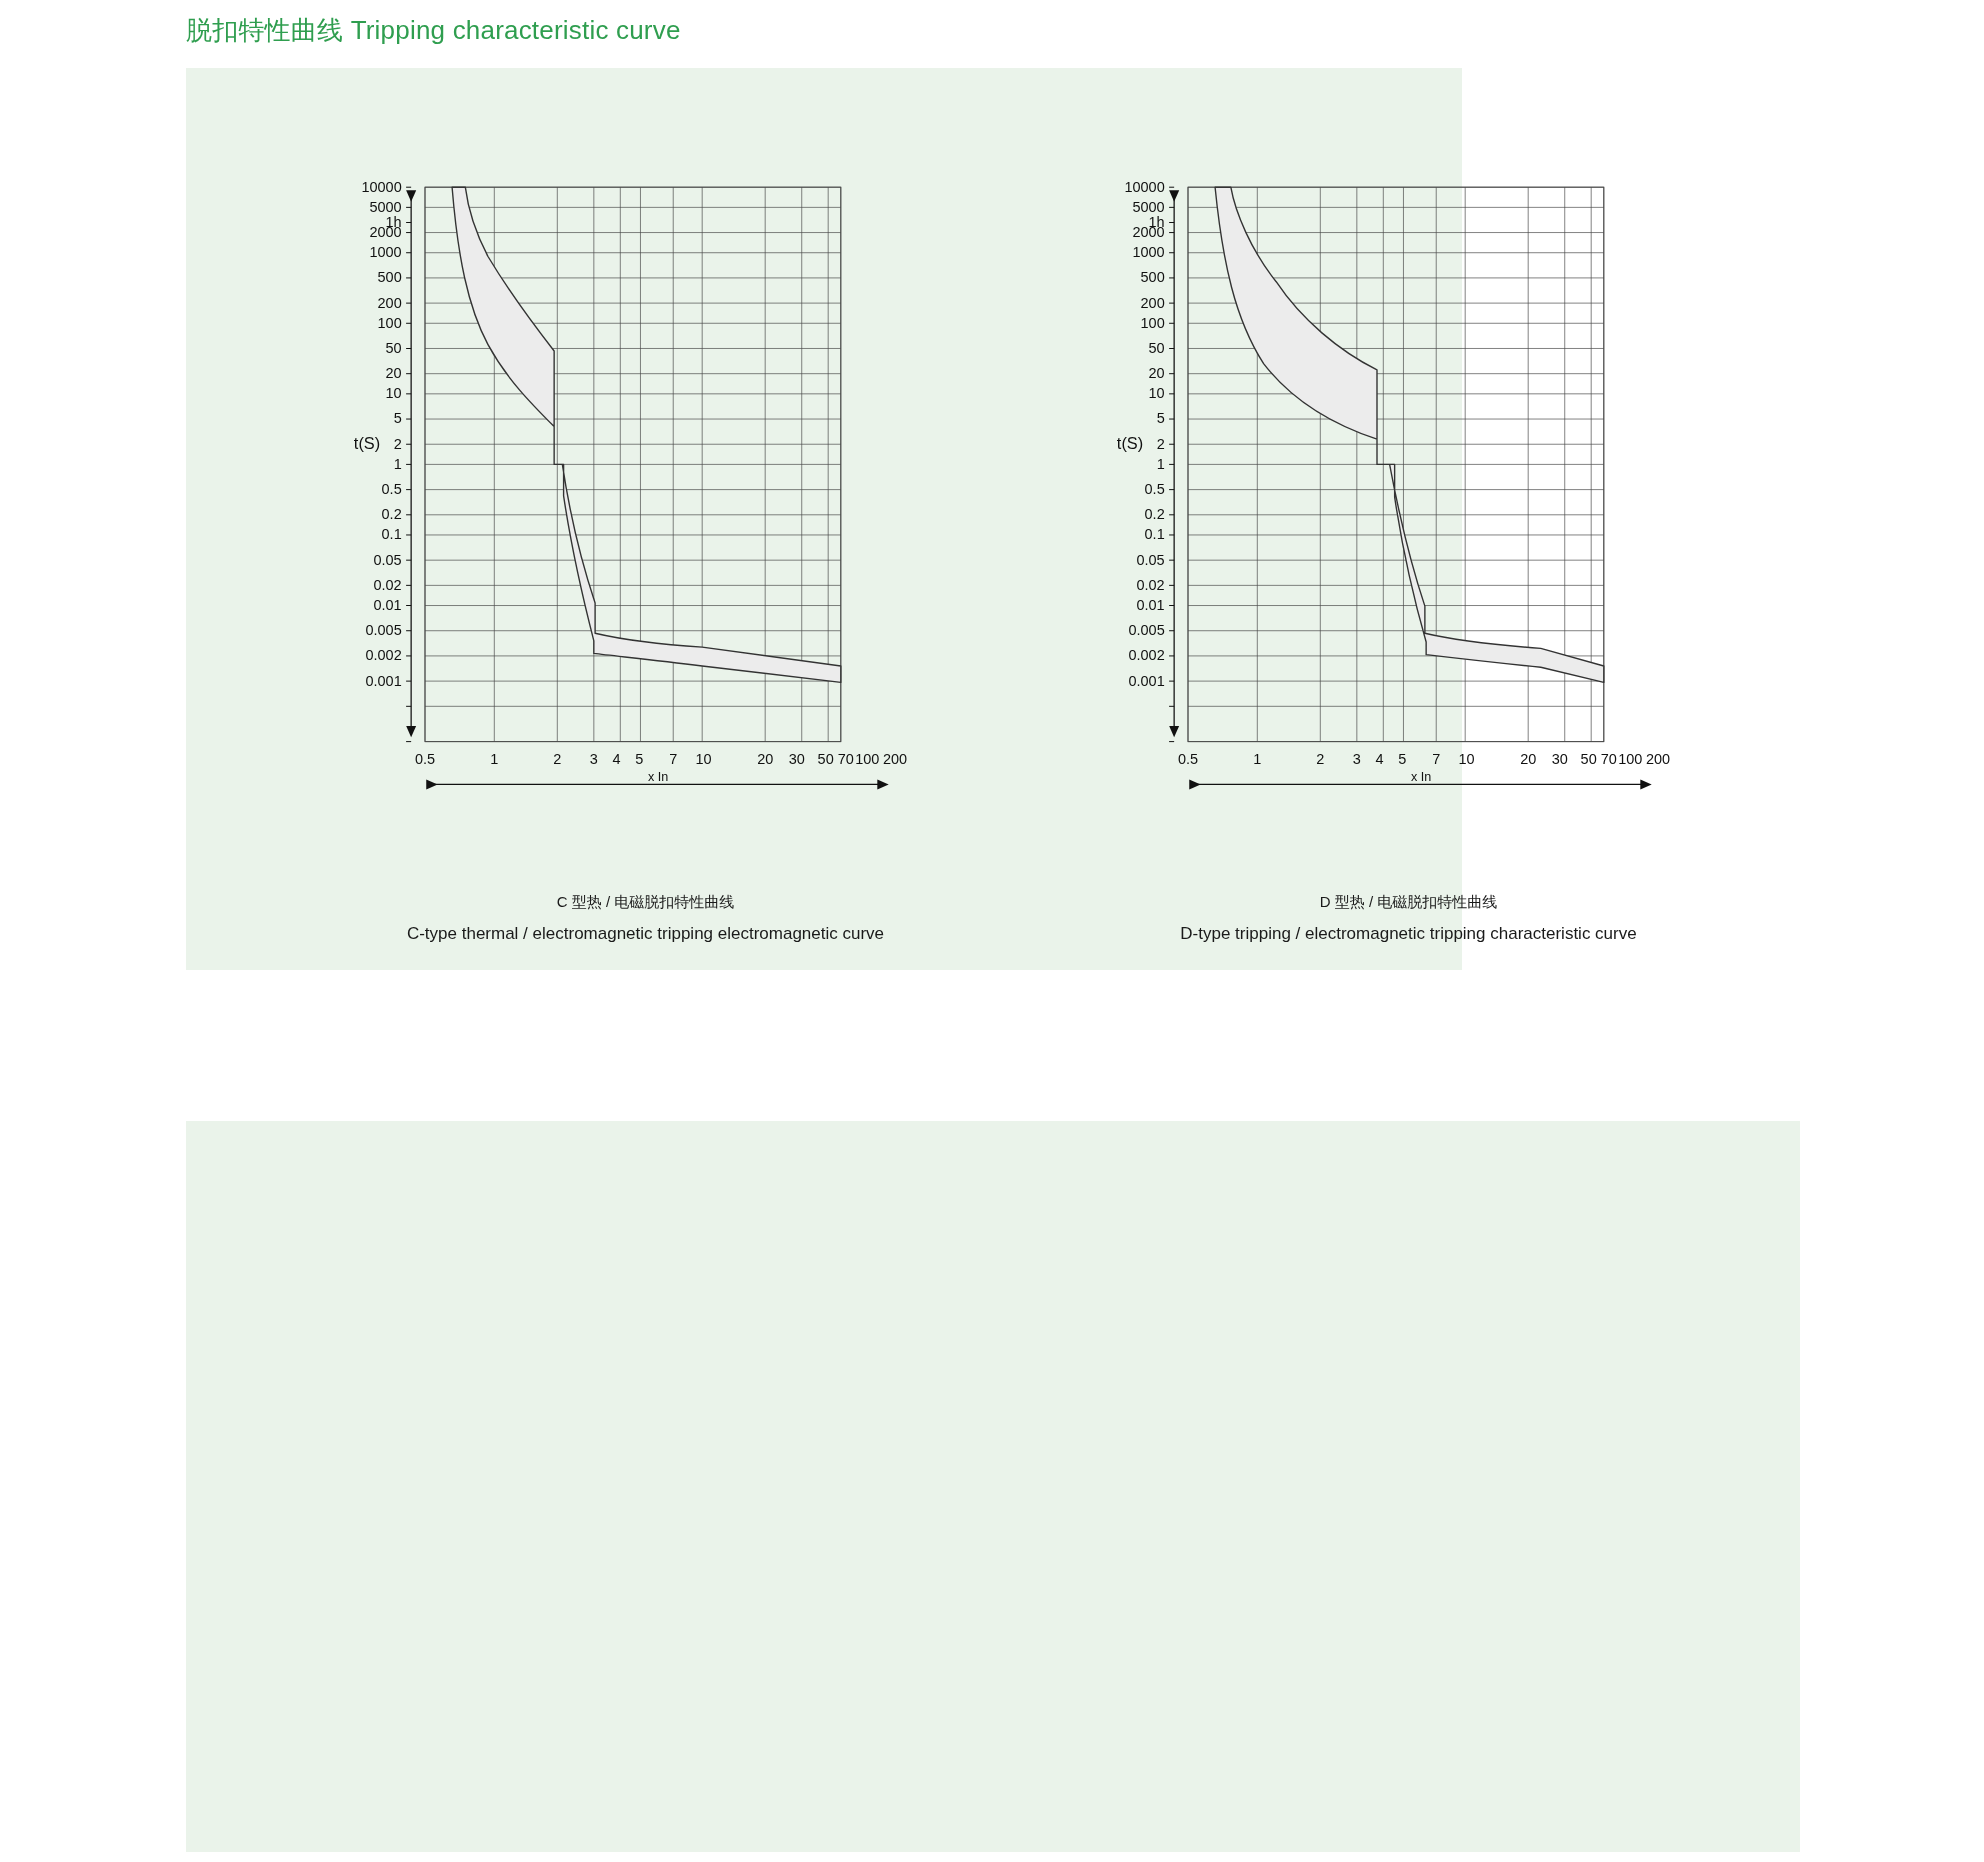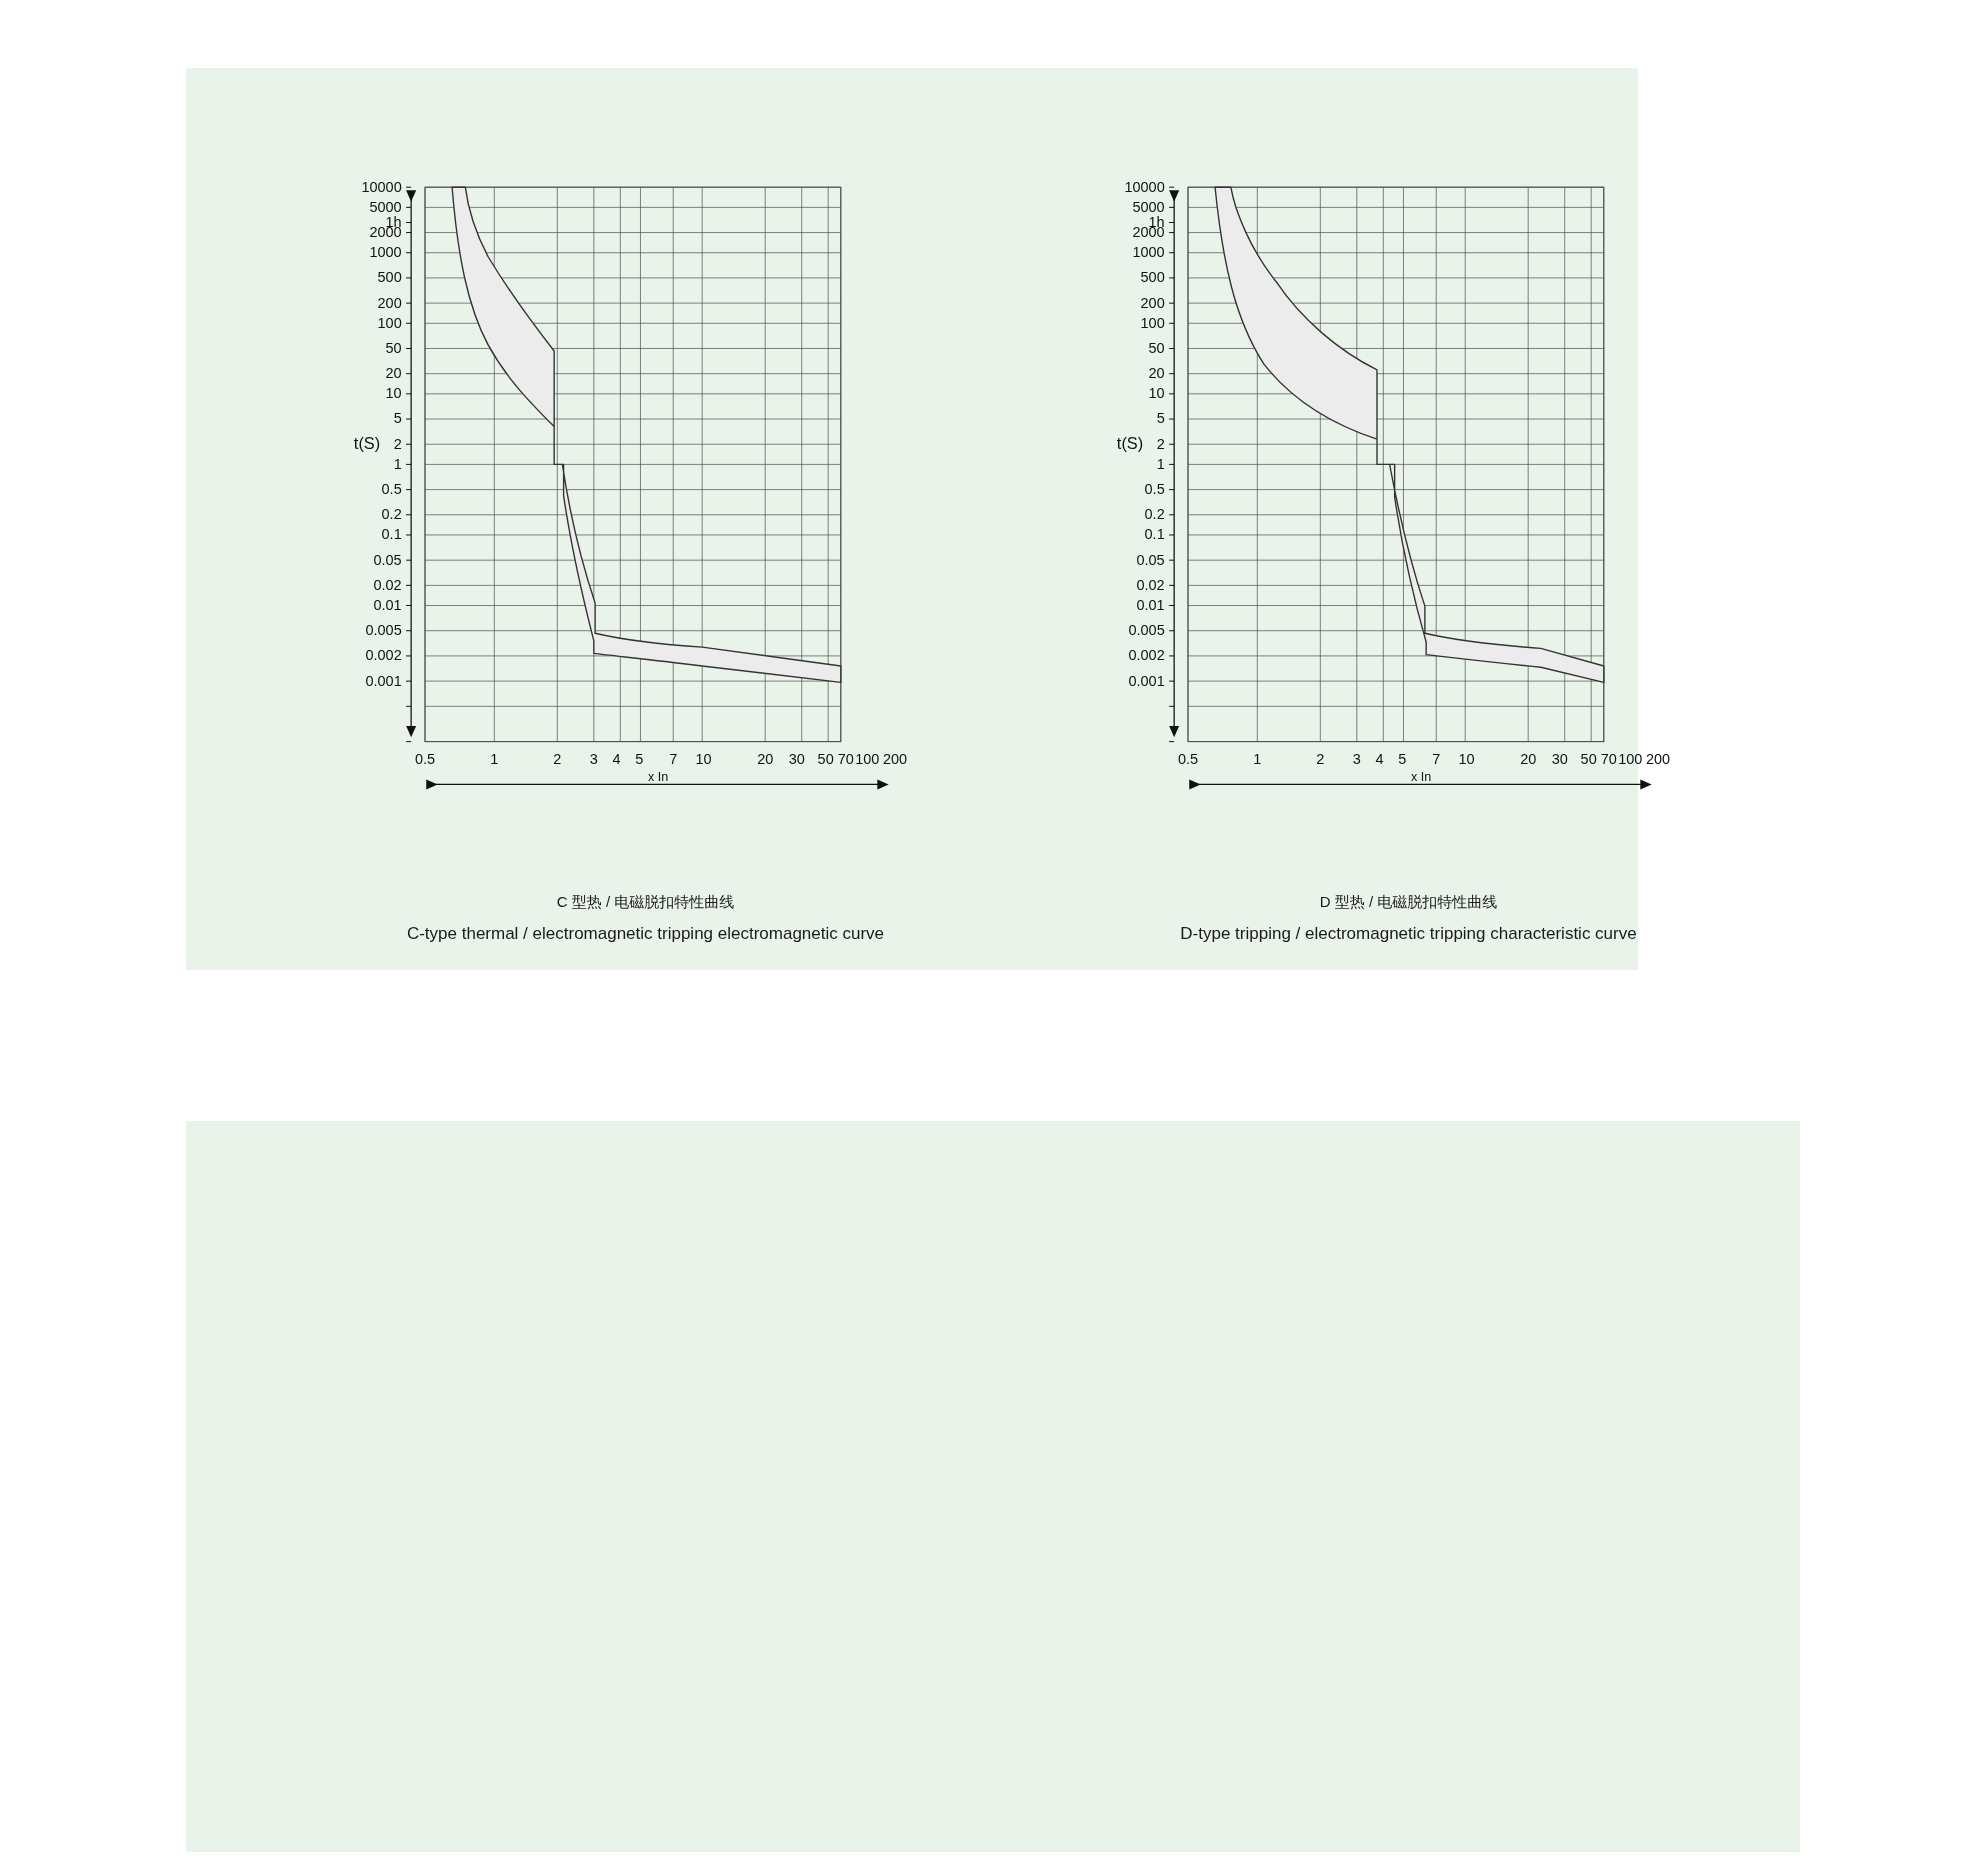--- a/index.html
+++ b/index.html
@@ -28,21 +28,21 @@
   .section-heading .en { font-weight: normal; }
 
   #heading-curve { left: 186px; top: 12.6px; }
   #heading-outline { left: 186px; top: 1065px; font-size: 28px; }
 
   
   .panel {
     position: absolute;
     background: #eaf3ea;
   }
-  #panel-curve { left: 186px; top: 68px; width: 1452px; height: 902px; }
+  #panel-curve { left: 186px; top: 68px; width: 1276px; height: 902px; }
   #panel-outline { left: 186px; top: 1121px; width: 1614px; height: 731px; }
 
   
   .chart-block { position: absolute; top: 94px; width: 693px; }
   #chart-c { left: 113px; }
   #chart-d { left: 876px; }
 
   .chart-caption {
     position: absolute;
     width: 693px;
@@ -53,20 +53,24 @@
   .caption-en { font-size: 17px; top: 762px; }
 
   
   svg { display: block; }
 </style>
 </head>
 <body>
 
 <div class="page">
 
+  <div class="section-heading" id="heading-curve">
+    <span class="cn">脱扣特性曲线</span>
+    <span class="en">Tripping characteristic curve</span>
+  </div>
 
   <div class="panel" id="panel-curve">
 
     <div class="chart-block" id="chart-c">
       <svg width="693" height="630" viewBox="0 0 1100 1000">
         <defs>
           <marker id="arrC" markerWidth="10" markerHeight="10" refX="5" refY="5" orient="auto">
             <path d="M0,1 L9,5 L0,9 z" fill="#111"></path>
           </marker>
         </defs>

